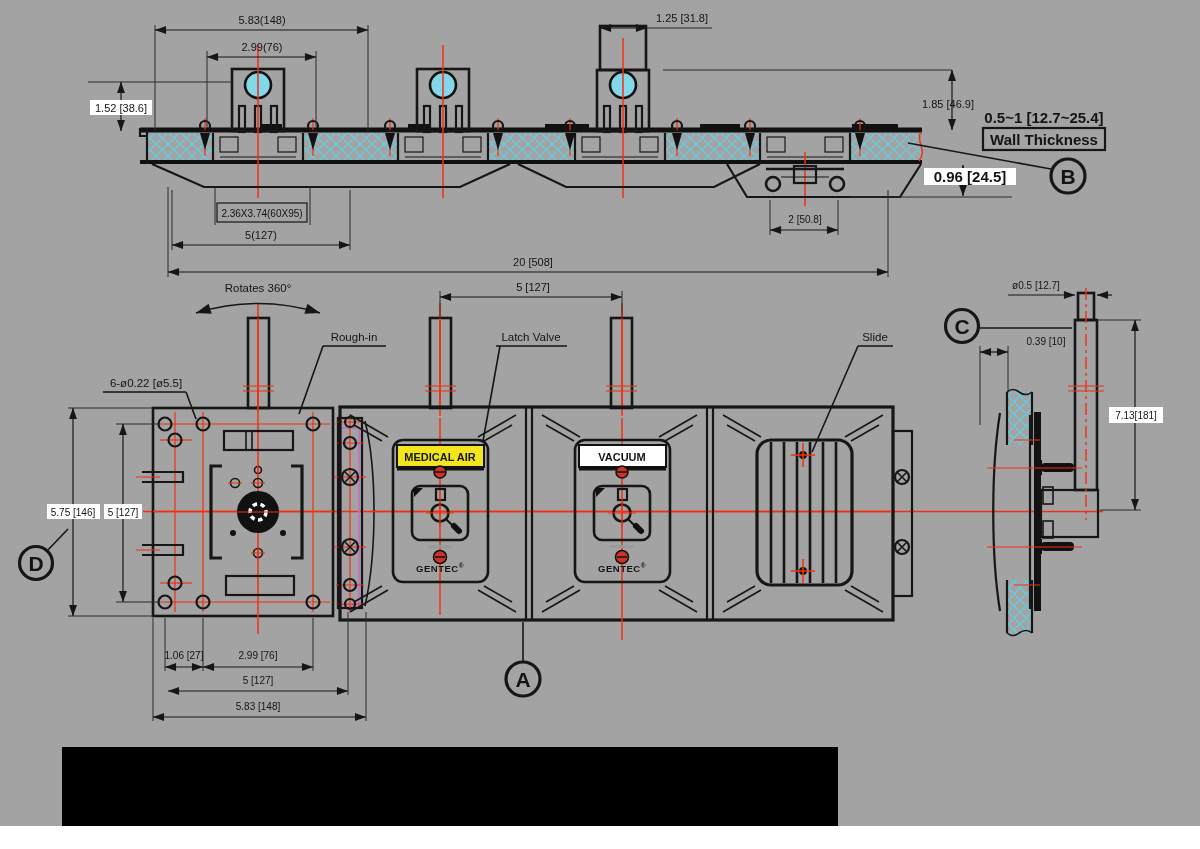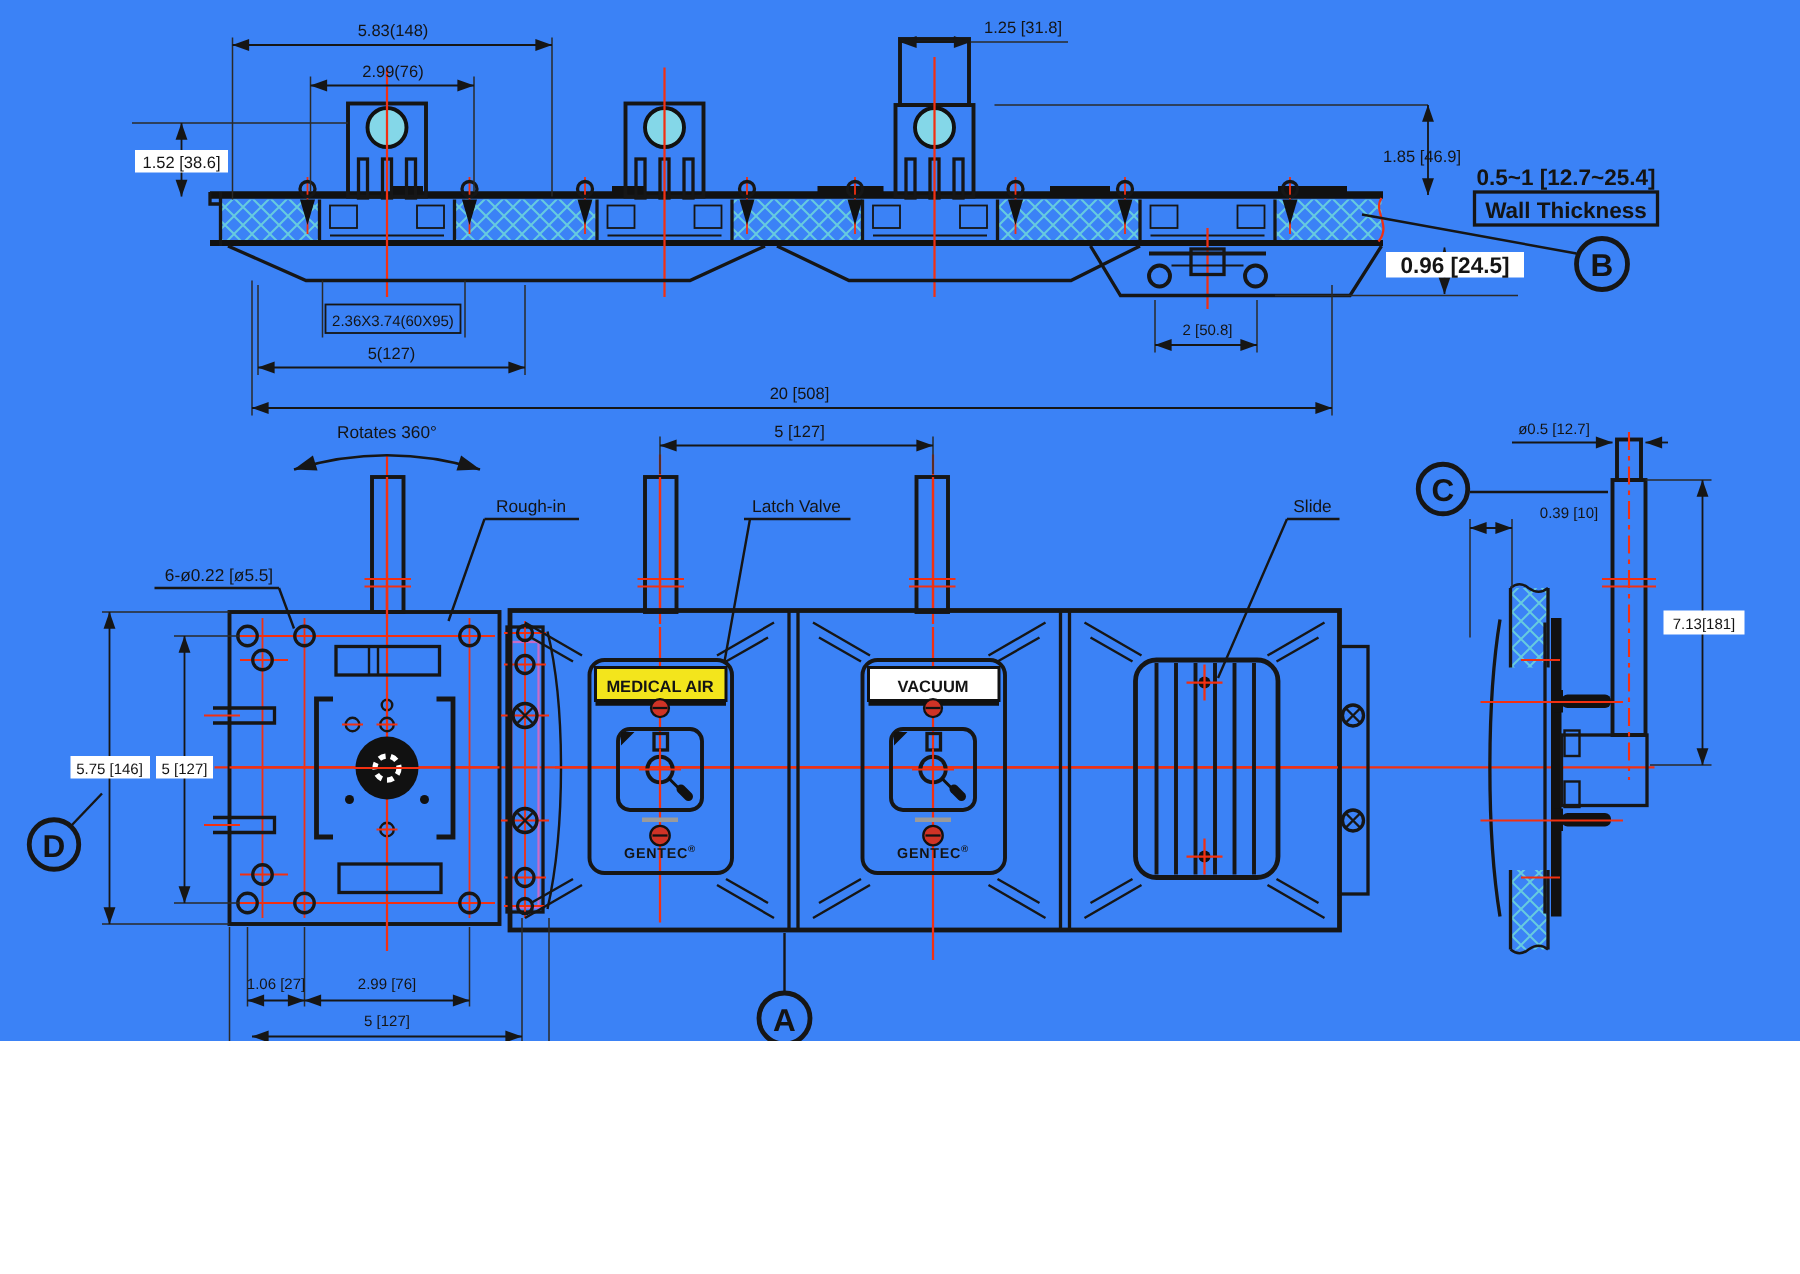--- a/index.html
+++ b/index.html
@@ -1,16 +1,16 @@
 <!DOCTYPE html>
 <html><head>
 <meta charset="utf-8">
 <style>
   html,body{margin:0;padding:0;background:#fff;}
-  #stage{position:relative;width:1200px;height:694px;background:#3b82f6;overflow:hidden;
+  #stage{position:relative;width:1200px;height:826px;background:#a3a3a3;overflow:hidden;
          font-family:"Liberation Sans",sans-serif;}
   svg{position:absolute;left:0;top:0;}
   .s1{stroke:#161616;stroke-width:1.2;fill:none}
   .s15{stroke:#161616;stroke-width:1.6;fill:none}
   .s2{stroke:#161616;stroke-width:2.2;fill:none}
   .s25{stroke:#161616;stroke-width:2.6;fill:none}
   .s3{stroke:#161616;stroke-width:3.2;fill:none}
   .xl{stroke:#2a2a2a;stroke-width:1;fill:none}
   .dl{stroke:#161616;stroke-width:1.2;fill:none;
       marker-start:url(#mA);marker-end:url(#mA)}

